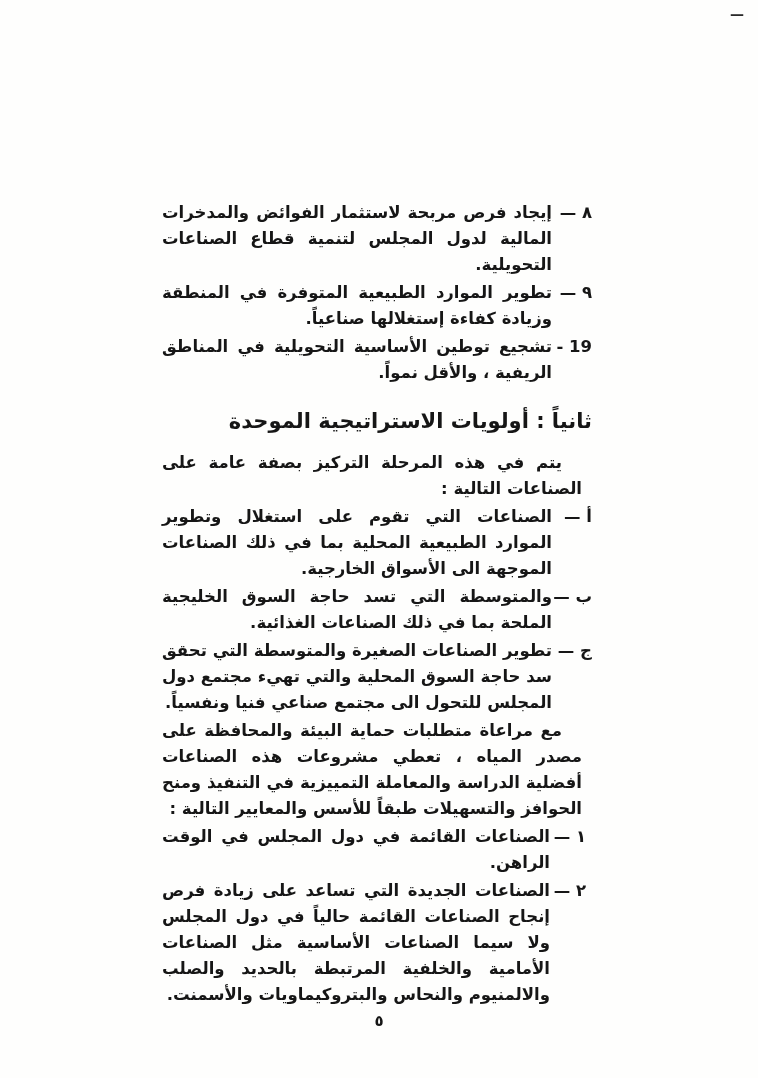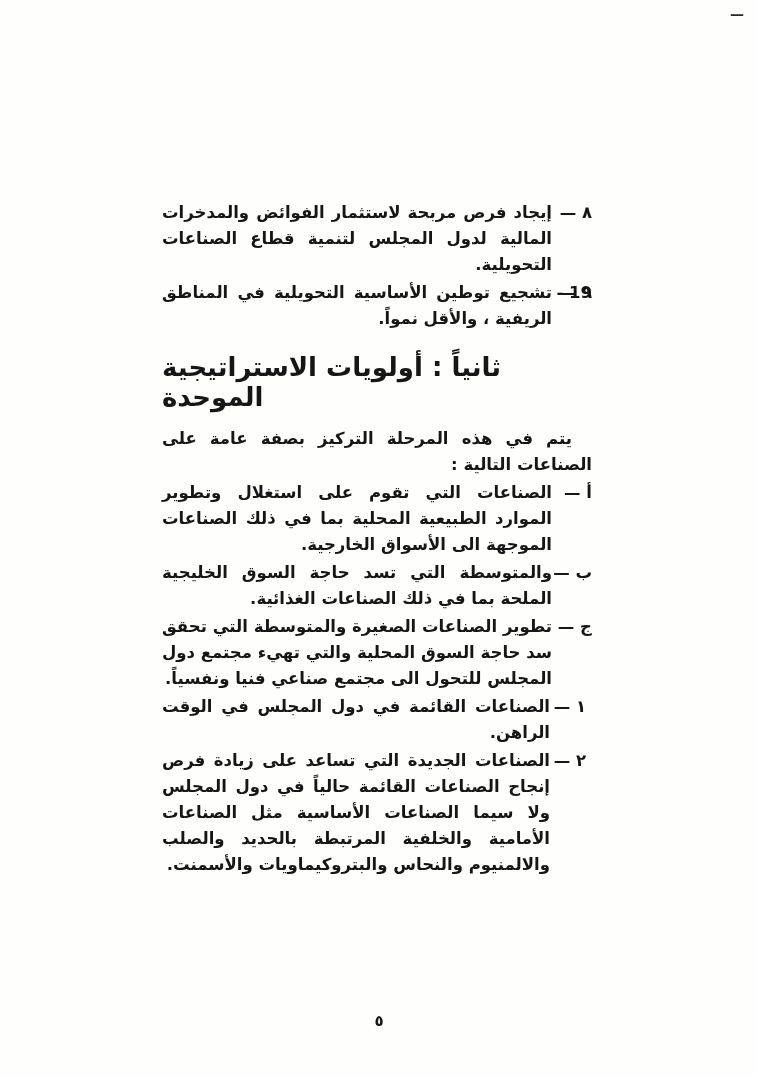--- a/index.html
+++ b/index.html
@@ -47,28 +47,28 @@
     padding-right: 40px;
     margin: 0 0 2px 0;
   }
   .list-item .marker {
     position: absolute;
     right: 0;
     top: 0;
     white-space: nowrap;
   }
   .heading {
-    text-align: left;
-    font-size: 26px;
+    text-align: right;
+    font-size: 21px;
     font-weight: 700;
     margin: 20px 0 14px 0;
     line-height: 30px;
   }
   .para {
-    margin: 0 0 2px 0;
+    margin: 0 10px 2px 0;
   }
   .indent-first {
     text-indent: 20px;
   }
   .sub-list {
     margin-right: 6px;
   }
   .sub-list .list-item {
     padding-right: 36px;
   }
@@ -93,20 +93,21 @@
 
   <div class="content">
 
     <div class="list-item">
       <span class="marker">٨ —</span>
       <span>إيجاد فرص مربحة لاستثمار الفوائض والمدخرات المالية لدول المجلس لتنمية قطاع الصناعات التحويلية.</span>
     </div>
 
     <div class="list-item">
       <span class="marker">٩ —</span>
+      <span>تطوير الموارد الطبيعية المتوفرة في المنطقة وزيادة كفاءة إستغلالها صناعياً.</span>
     </div>
 
     <div class="list-item">
       <span class="marker">19 -</span>
       <span>تشجيع توطين الأساسية التحويلية في المناطق الريفية ، والأقل نمواً.</span>
     </div>
 
     <h2 class="heading">ثانياً : أولويات الاستراتيجية الموحدة</h2>
 
     <p class="para indent-first">يتم في هذه المرحلة التركيز بصفة عامة على الصناعات التالية :</p>
@@ -119,20 +120,21 @@
     <div class="list-item">
       <span class="marker">ب —</span>
       <span>والمتوسطة التي تسد حاجة السوق الخليجية الملحة بما في ذلك الصناعات الغذائية.</span>
     </div>
 
     <div class="list-item">
       <span class="marker">ج —</span>
       <span>تطوير الصناعات الصغيرة والمتوسطة التي تحقق سد حاجة السوق المحلية والتي تهيء مجتمع دول المجلس للتحول الى مجتمع صناعي فنيا ونفسياً.</span>
     </div>
 
+    <p class="para indent-first">مع مراعاة متطلبات حماية البيئة والمحافظة على مصدر المياه ، تعطي مشروعات هذه الصناعات أفضلية الدراسة والمعاملة التمييزية في التنفيذ ومنح الحوافز والتسهيلات طبقاً للأسس والمعايير التالية :</p>
 
     <div class="sub-list">
 
       <div class="list-item">
         <span class="marker">١ —</span>
         <span>الصناعات القائمة في دول المجلس في الوقت الراهن.</span>
       </div>
 
       <div class="list-item">
         <span class="marker">٢ —</span>

